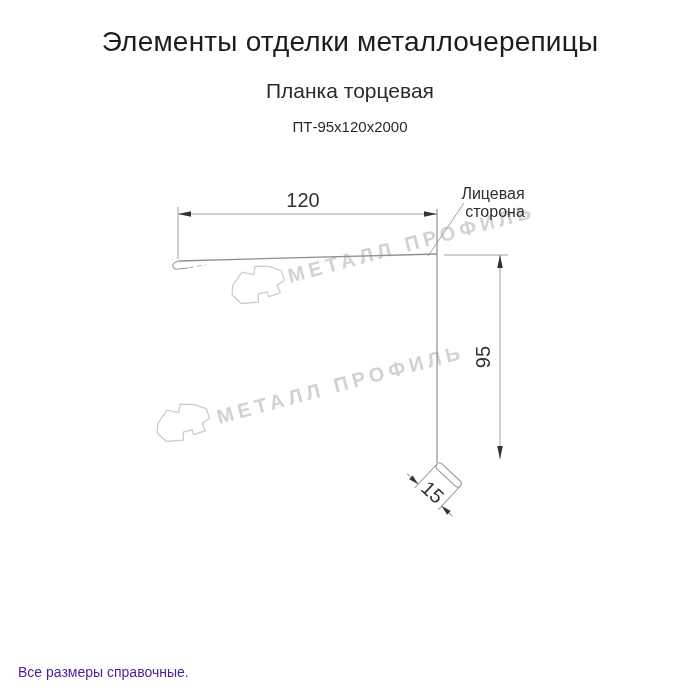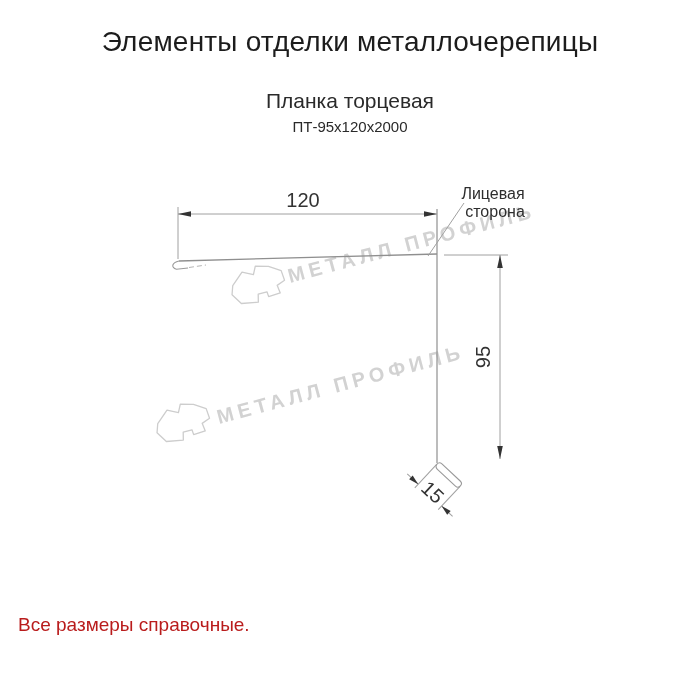--- a/index.html
+++ b/index.html
@@ -10,33 +10,33 @@
     font-family:"Liberation Sans", sans-serif;
     overflow:hidden;
   }
   .page-title{
     position:absolute;top:26px;left:0;width:700px;
     text-align:center;
     font-size:28px;color:#1c1c1c;
     letter-spacing:0.2px;
   }
   .product-name{
-    position:absolute;top:89px;left:0;width:700px;
+    position:absolute;top:79px;left:0;width:700px;
     text-align:center;
     font-size:21px;color:#2a2a2a;
   }
   .product-code{
     position:absolute;top:118px;left:0;width:700px;
     text-align:center;
     font-size:15px;color:#2a2a2a;
   }
   .drawing-svg{position:absolute;left:0;top:0;}
   .footnotes{
-    position:absolute;left:18px;top:616px;
-    font-size:19px;line-height:17px;color:#b91c1c;
+    position:absolute;left:18px;top:664px;
+    font-size:14px;line-height:17px;color:#4c1d95;
   }
   svg text{font-family:"Liberation Sans", sans-serif;}
   .wm-text{
     font-size:20px;font-weight:700;letter-spacing:4.5px;
     fill:#d2d2d2;
   }
   .dim-text{font-size:20px;fill:#333;}
   .label-text{font-size:16px;fill:#2e2e2e;}
 </style>
 </head>

